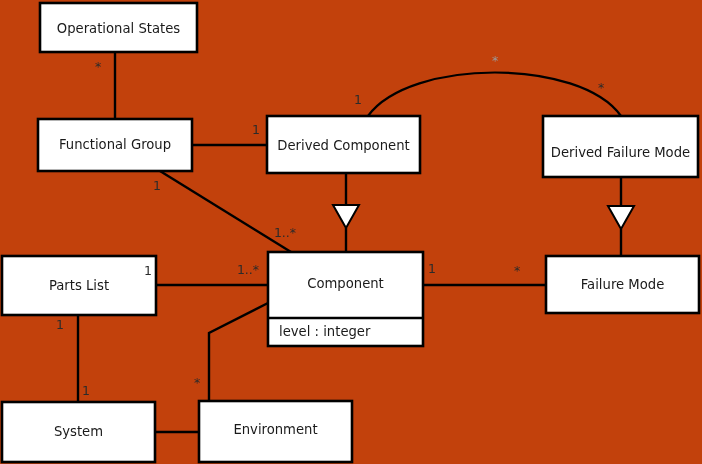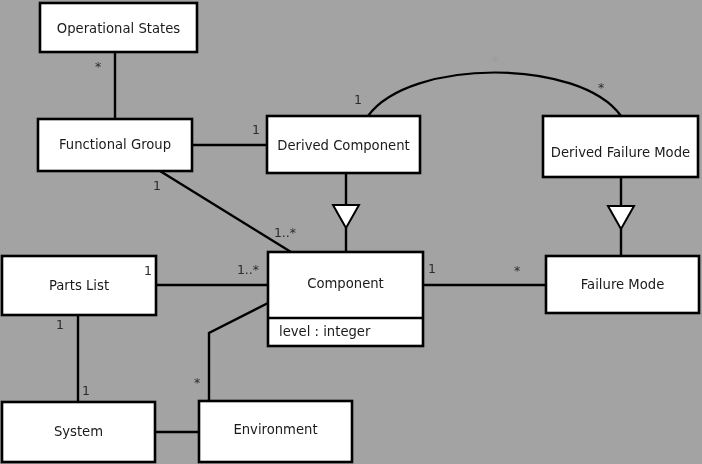--- a/index.html
+++ b/index.html
@@ -7,21 +7,21 @@
     padding: 0;
     background: #ffffff;
   }
   body {
     font-family: "DejaVu Sans", sans-serif;
   }
   #diagram-root {
     position: relative;
     width: 702px;
     height: 464px;
-    background: #a3a3a3;
+    background: #c2410c;
     overflow: hidden;
   }
   svg#uml-canvas {
     position: absolute;
     top: 0;
     left: 0;
     width: 702px;
     height: 464px;
     display: block;
   }

